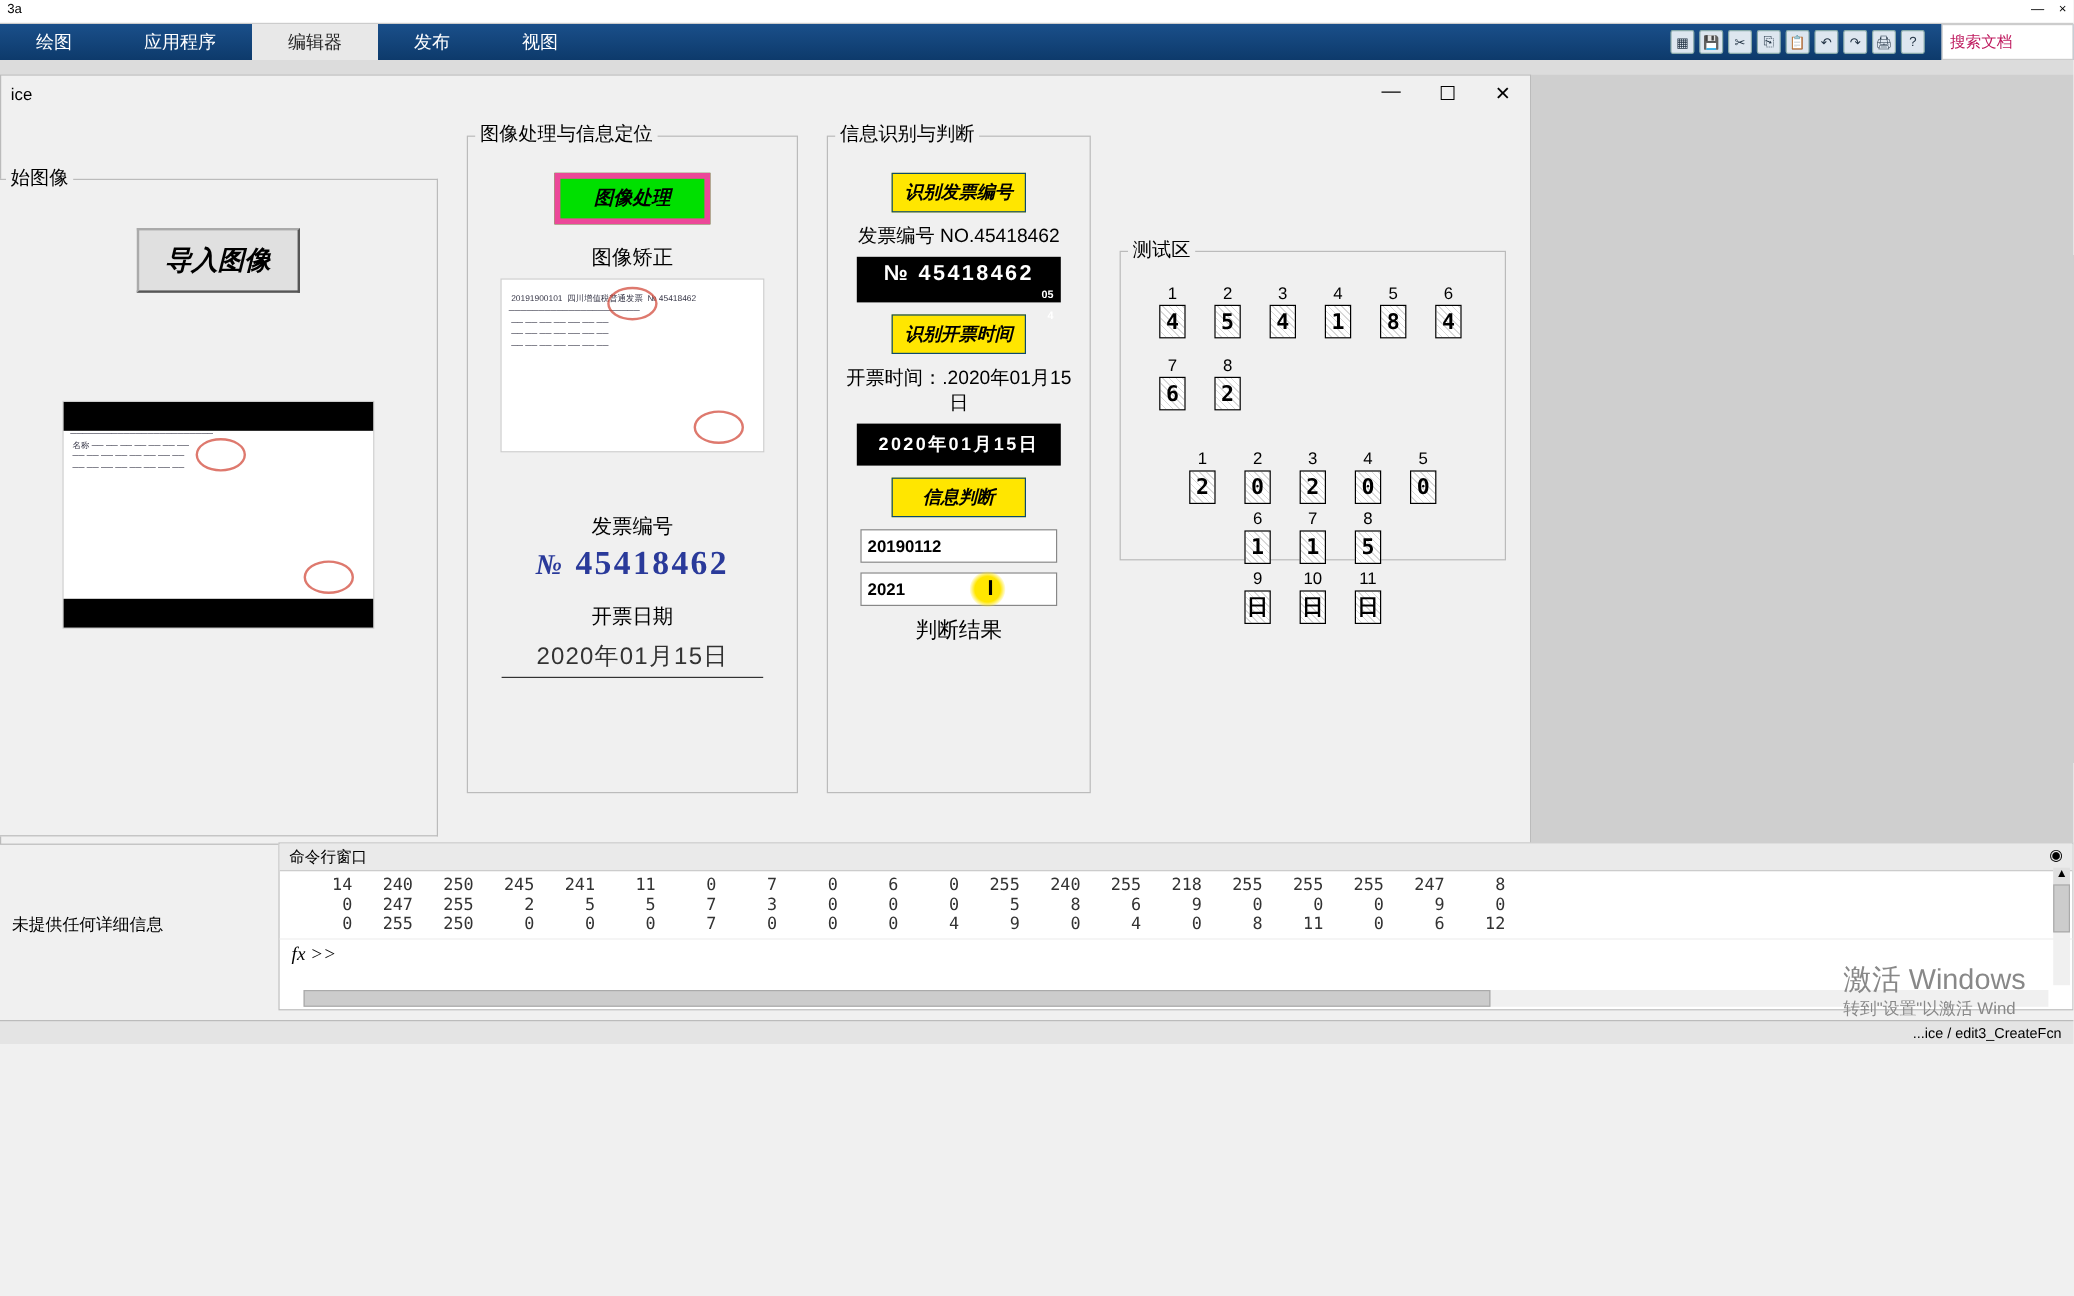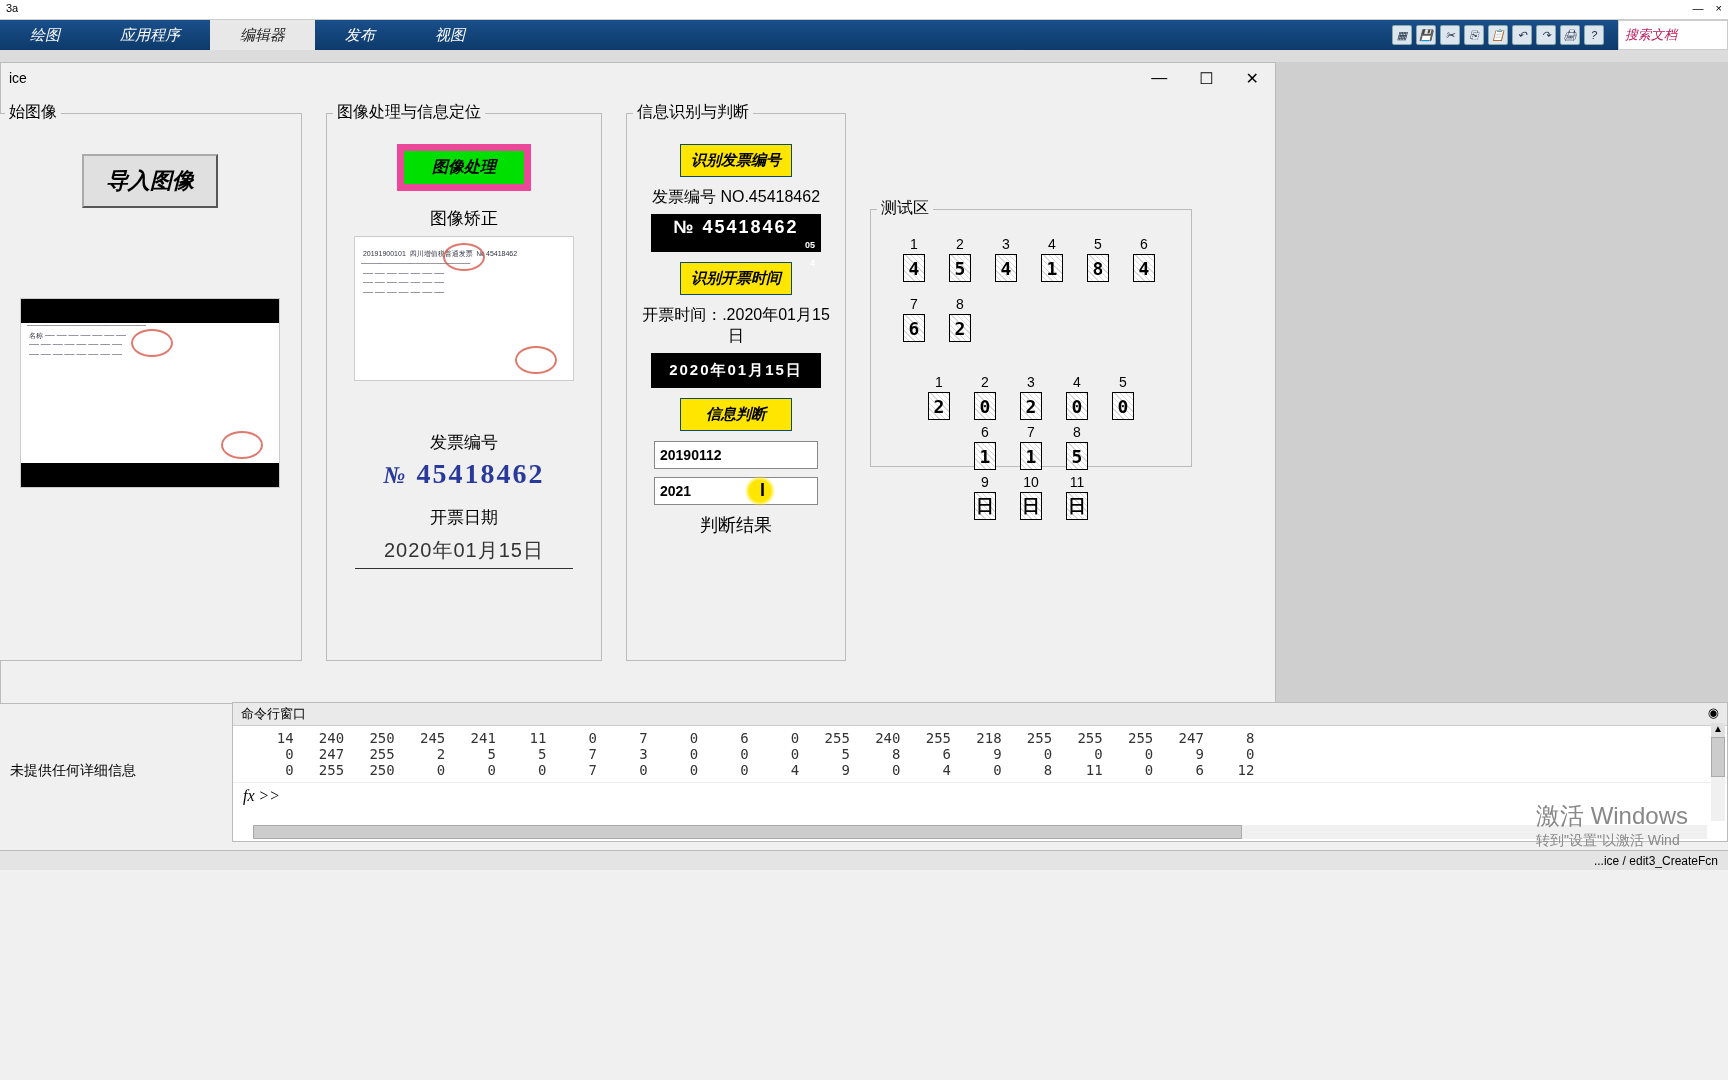--- a/index.html
+++ b/index.html
@@ -19,21 +19,20 @@
   padding: 2px 6px;
   display: flex;
   justify-content: space-between;
 }
 .titlebar .controls { display: flex; gap: 12px; }
 .ribbon {
   height: 30px;
   background: linear-gradient(#1a4f8a, #0d3a6b);
   display: flex;
   align-items: stretch;
-  font-style: italic;
 }
 .ribbon .tab {
   padding: 0 30px;
   color: #fff;
   font-size: 15px;
   display: flex;
   align-items: center;
   cursor: pointer;
 }
 .ribbon .tab.active {
@@ -107,39 +106,39 @@
   padding: 20px 14px;
 }
 .panel-label {
   position: absolute;
   top: -12px;
   left: 6px;
   background: #f0f0f0;
   padding: 0 4px;
   font-size: 16px;
 }
-.p1 { width: 303px; height: 548px; margin-left: -2px; border-left: none;}
+.p1 { width: 366px; height: 548px; margin-left: -2px; border-left: none; margin-top: 36px;}
 .p2 { width: 276px; height: 548px; }
 .p3 { width: 220px; height: 548px; }
 .p4 { width: 322px; height: 258px; margin-top: 96px;}
 .bigbtn {
   background: #e0e0e0;
   border: 2px outset #aaa;
   padding: 10px 22px;
   font-size: 22px;
   font-style: italic;
   font-family: "STKaiti","KaiTi",serif;
   font-weight: bold;
   cursor: pointer;
   display: block;
   margin: 20px auto 10px;
 }
 .greenbtn {
   background: #00e000;
-  border: 7px solid #ec4899;
+  border: 5px solid #ec4899;
   padding: 6px 28px;
   font-size: 16px;
   font-weight: bold;
   font-style: italic;
   font-family: "STKaiti","KaiTi",serif;
   cursor: pointer;
   display: block;
   margin: 10px auto 16px;
 }
 .yellowbtn {

